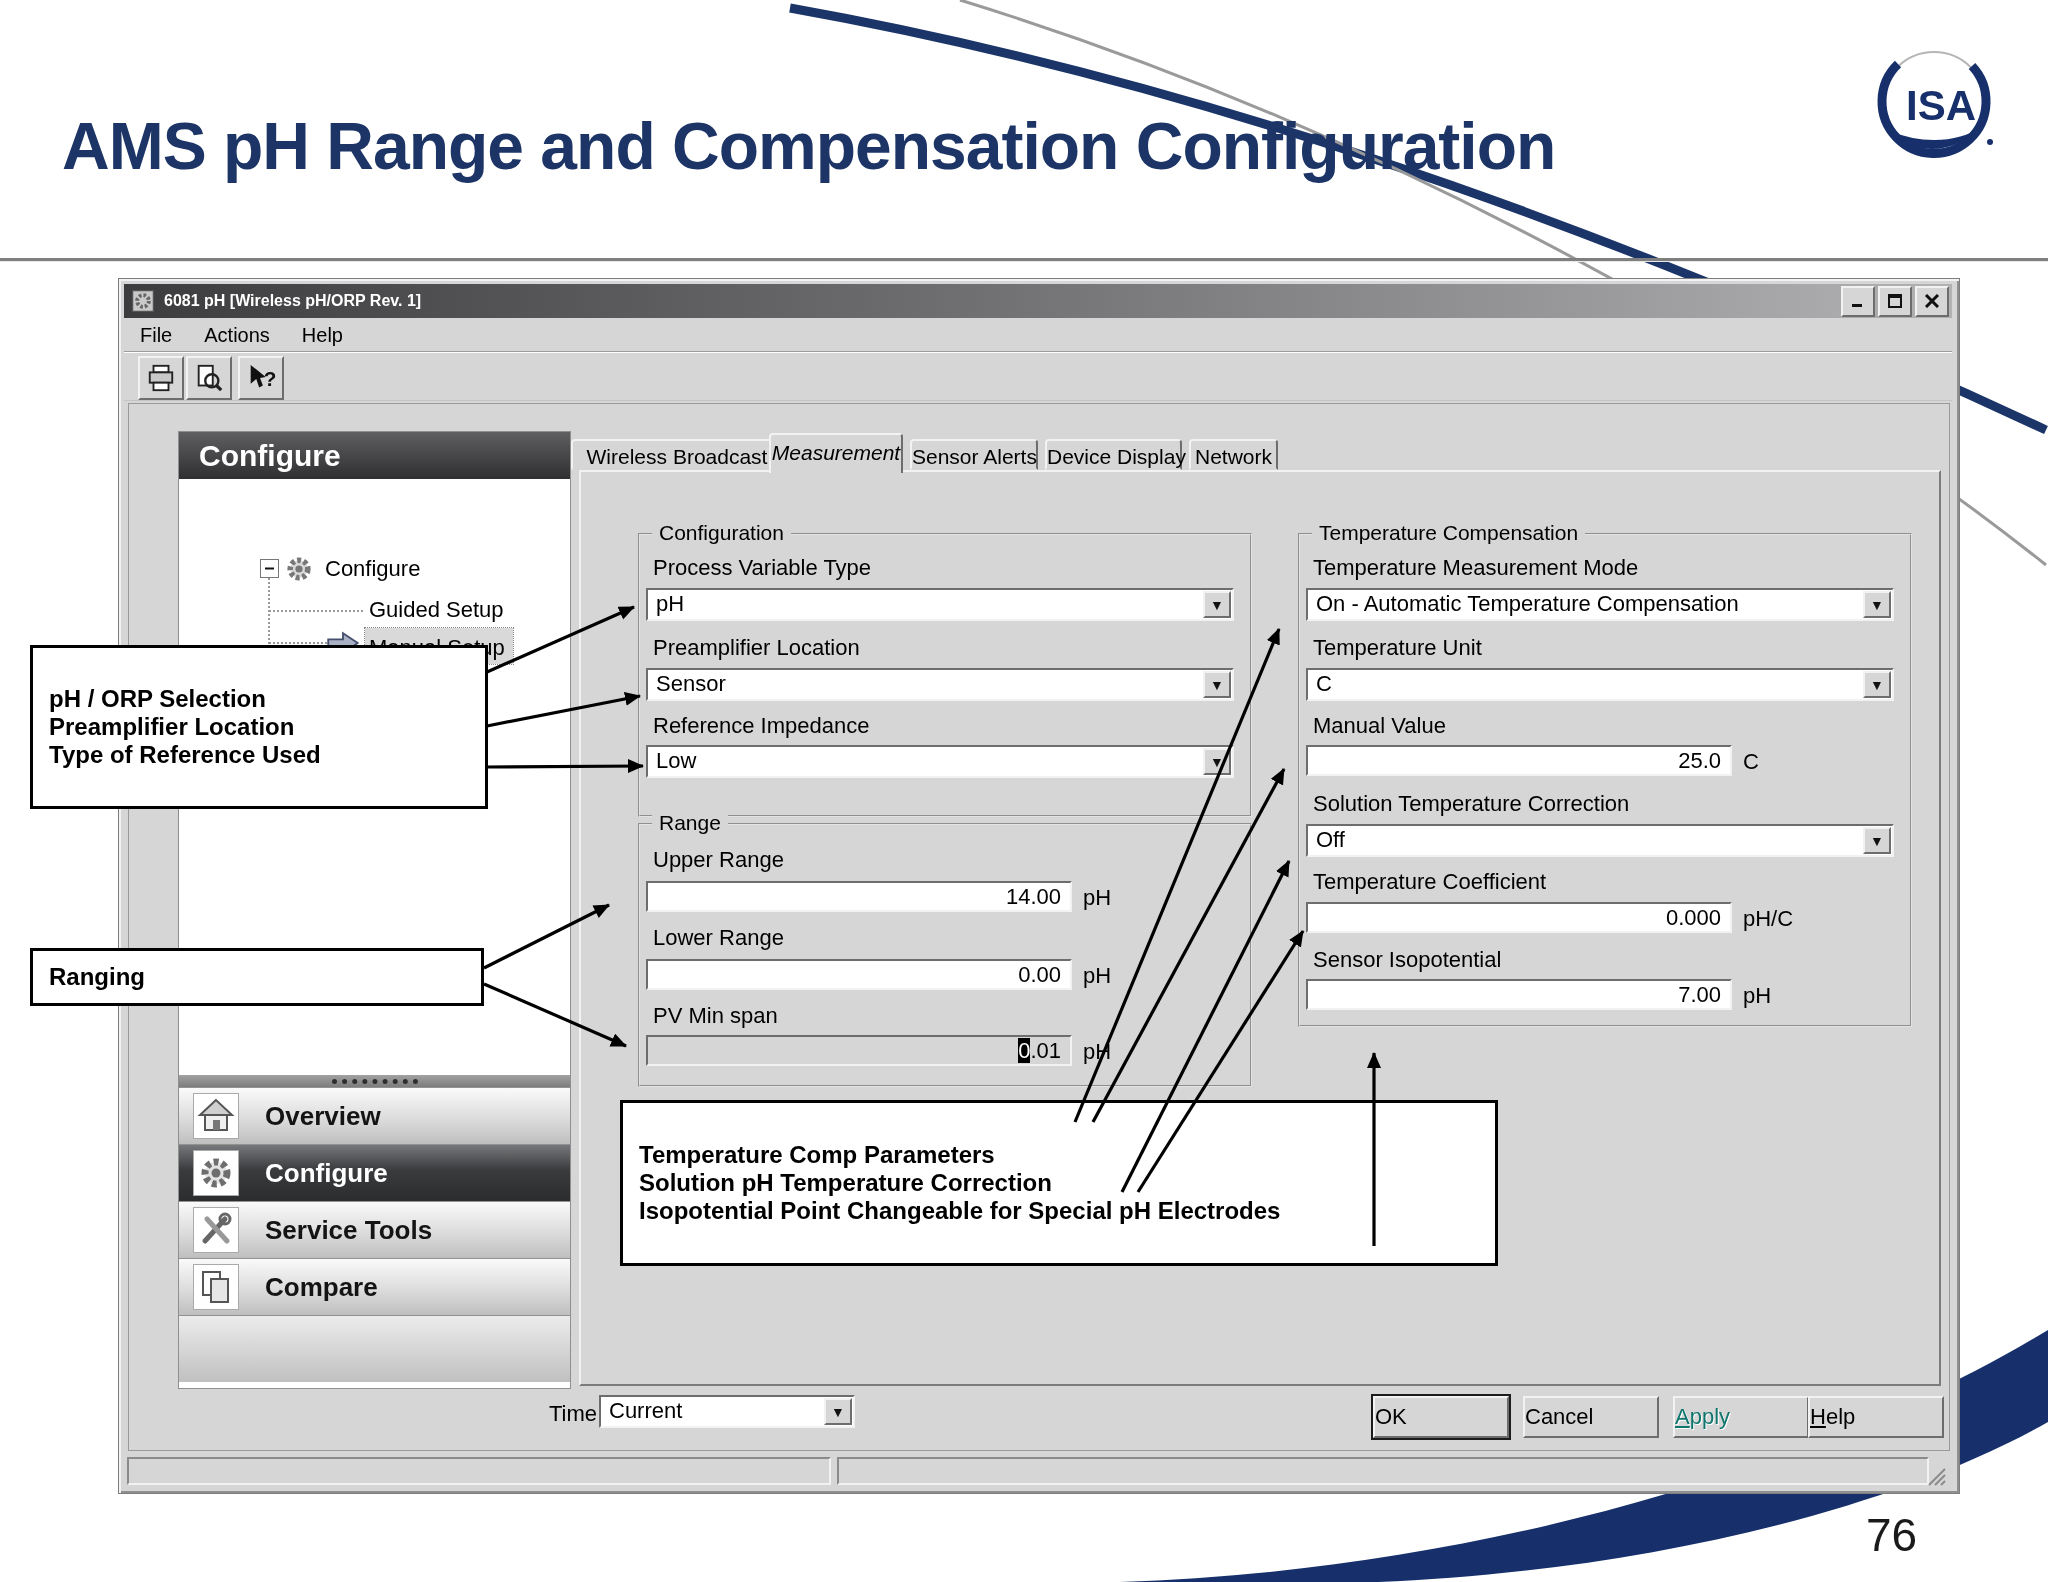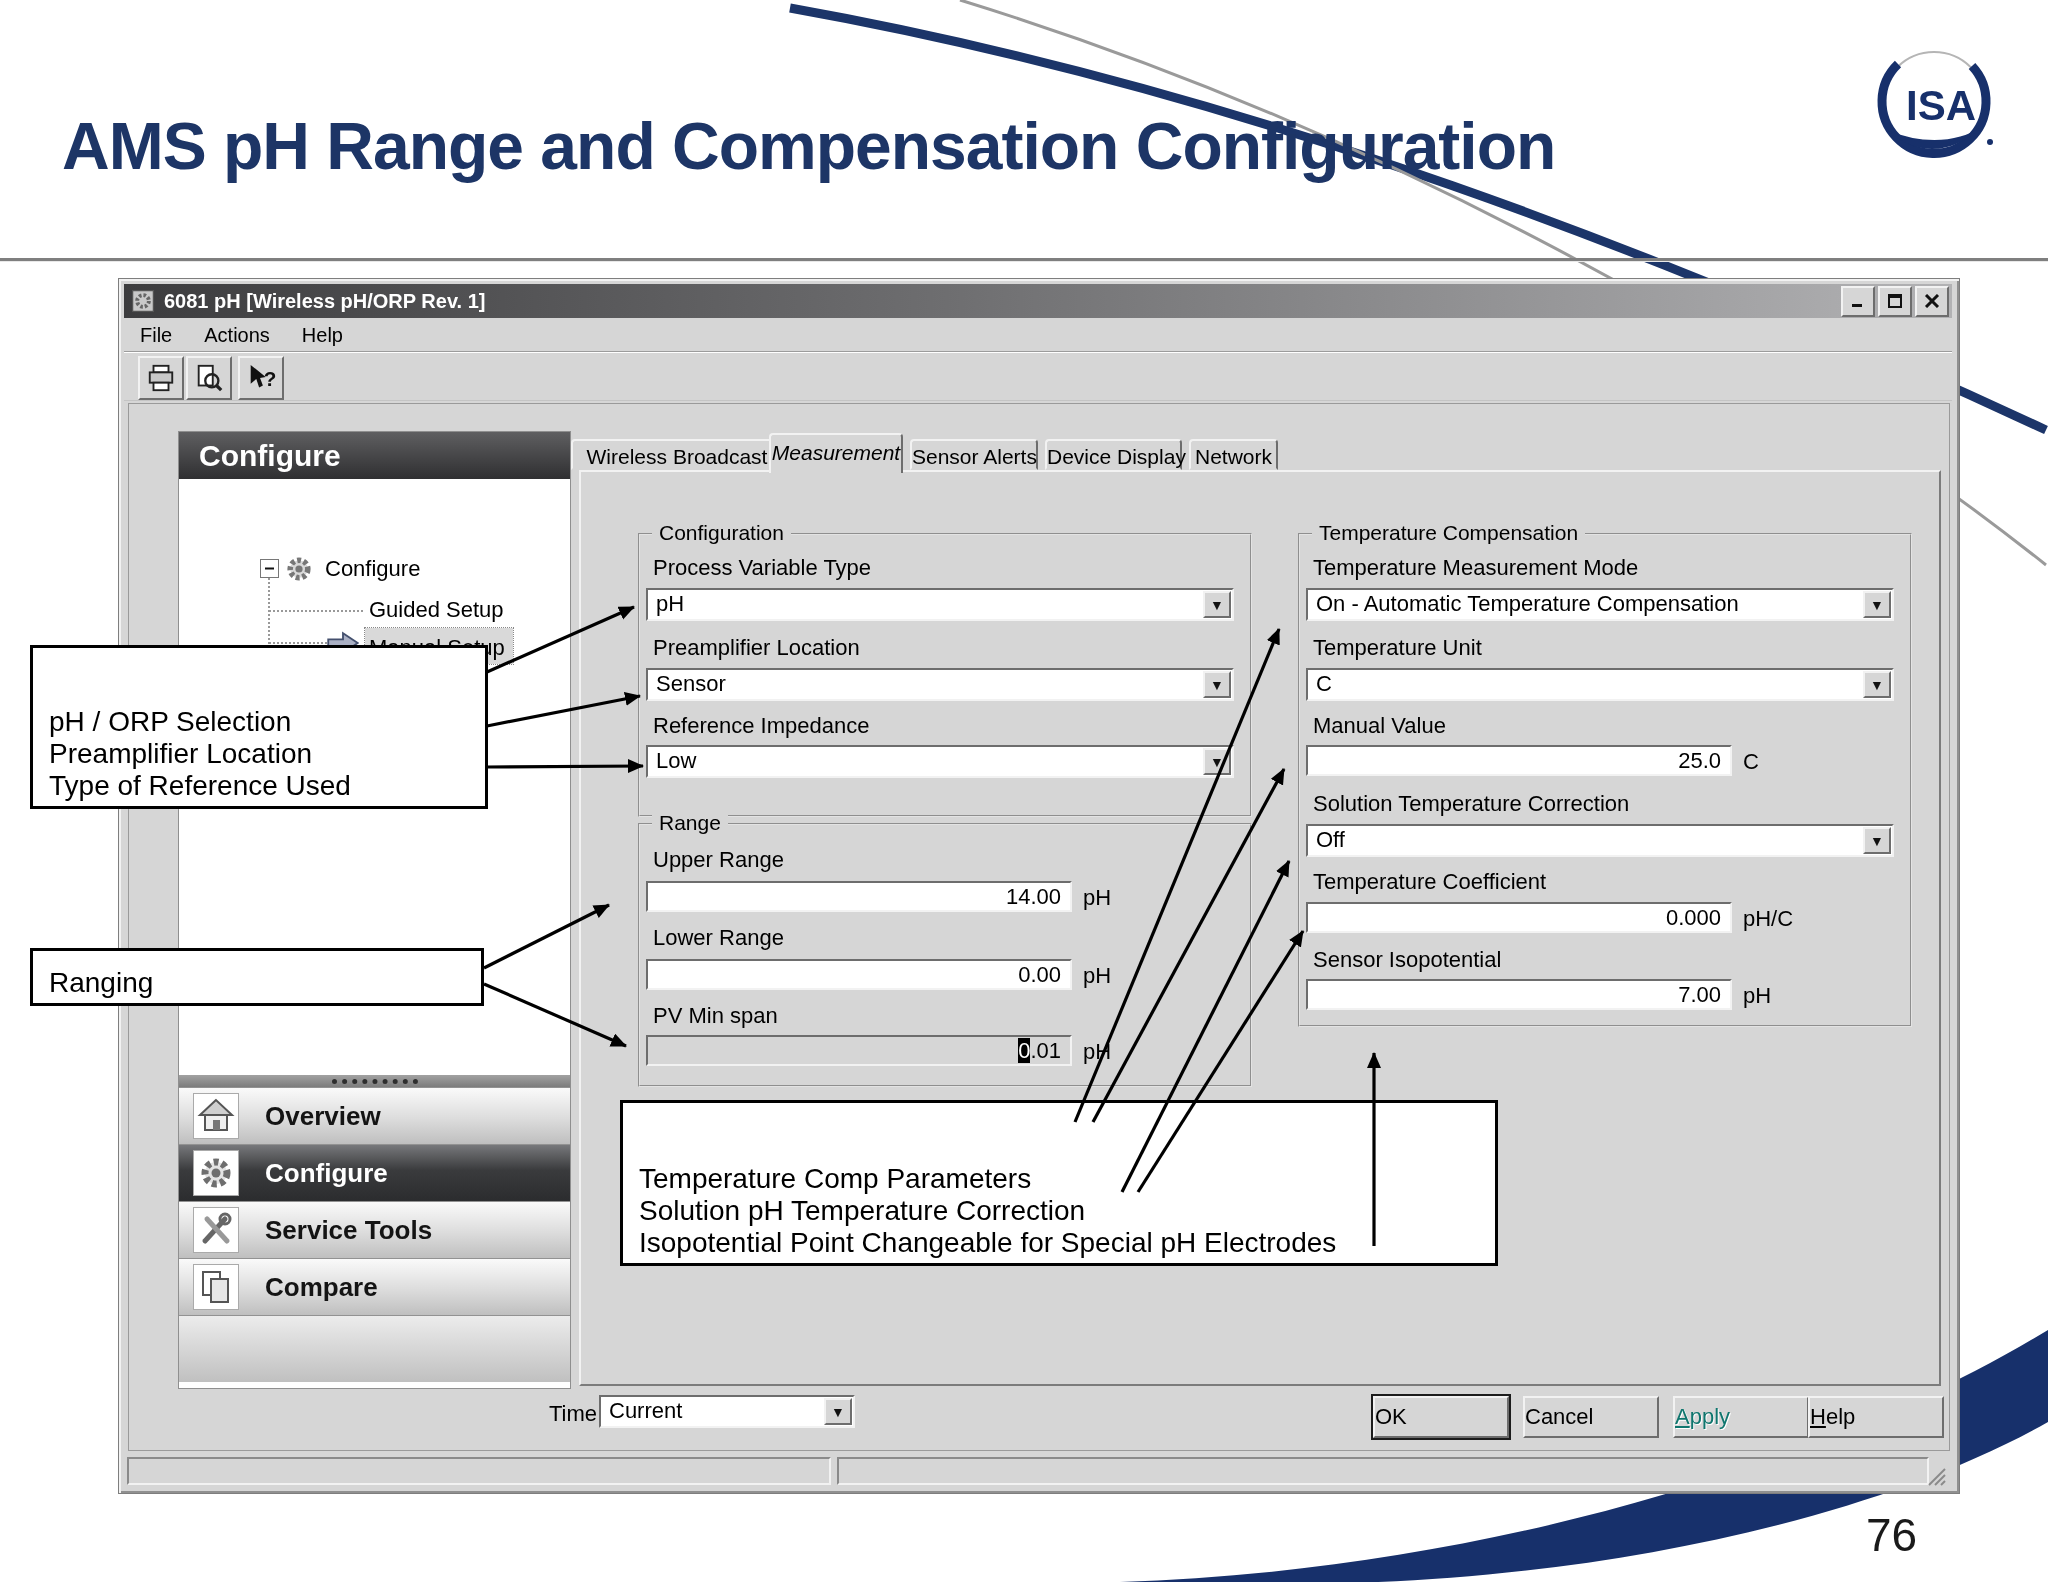--- a/index.html
+++ b/index.html
@@ -14,21 +14,21 @@
            border-bottom:1px solid #e8e8e8;}
   .pagenum{position:absolute;left:1866px;top:1508px;font-size:46px;color:#1a1a1a;}
   .deco{position:absolute;left:0;top:0;pointer-events:none;}
 
   
   .win{position:absolute;left:118px;top:278px;width:1840px;height:1214px;background:#d6d6d6;
        border:1px solid #7e7e7e;box-shadow:inset 2px 2px 0 #f2f2f2, inset -2px -2px 0 #909090;}
   .titlebar{position:absolute;left:5px;top:5px;width:1828px;height:34px;
             background:linear-gradient(90deg,#3c3c3e 0%,#6e6e70 45%,#b2b2b4 100%);
             display:flex;align-items:center;padding-left:6px;box-sizing:border-box;}
-  .titlebar .wtitle{color:#fff;font-weight:bold;font-size:20px;margin-left:8px;white-space:nowrap;}
+  .titlebar .wtitle{color:#fff;font-weight:bold;font-size:16px;margin-left:8px;white-space:nowrap;}
   .winctl{margin-left:auto;display:flex;gap:3px;padding-right:3px;}
   .ctlbtn{width:30px;height:27px;background:#d6d6d6;border:2px solid;
           border-color:#f2f2f2 #6d6d6d #6d6d6d #f2f2f2;display:flex;align-items:center;justify-content:center;}
   .menubar{position:absolute;left:5px;top:41px;width:1828px;height:32px;display:flex;align-items:center;
            font-size:20px;border-bottom:1px solid #9c9c9c;box-shadow:0 1px 0 #fff;box-sizing:border-box;text-align:center;}
   .menuitem{padding:0 16px;}
   .toolbar{position:absolute;left:5px;top:76px;width:1828px;height:46px;display:flex;align-items:center;
            padding-left:14px;box-sizing:border-box;border-bottom:1px solid #c4c4c4;}
   .tbtn{width:42px;height:40px;background:#d6d6d6;border:2px solid;margin-right:2px;
         border-color:#f2f2f2 #6d6d6d #6d6d6d #f2f2f2;display:flex;align-items:center;justify-content:center;}
@@ -91,21 +91,21 @@
           border-color:#f2f2f2 #6d6d6d #6d6d6d #f2f2f2;font-size:22px;text-align:left;line-height:38px;
           box-sizing:border-box;}
   .dlgbtn.default{box-shadow:0 0 0 2px #1c1c1c;}
   .dlgbtn.disabled{color:#0f766e;text-shadow:1px 1px 0 #ffffff;}
   .statusbar{position:absolute;left:6px;bottom:4px;width:1828px;height:36px;}
   .spanel{position:absolute;top:4px;height:28px;border:2px solid;border-color:#8a8a8a #f2f2f2 #f2f2f2 #8a8a8a;
           background:#d6d6d6;box-sizing:border-box;}
 
   
   .callout{position:absolute;background:#fff;border:3px solid #000;display:flex;flex-direction:column;
-           justify-content:flex-end;padding:4px 16px;font-weight:normal;font-size:28px;color:#000;
+           justify-content:center;padding:4px 16px;font-weight:bold;font-size:24px;color:#000;
            box-sizing:border-box;z-index:8;}
   .callout div{white-space:nowrap;}
   .arrowlayer{position:absolute;left:0;top:0;z-index:9;pointer-events:none;}
 </style>
 </head>
 <body>
 
 <div class="slide">
 
   <svg class="deco" width="2048" height="700" viewBox="0 0 2048 700">

